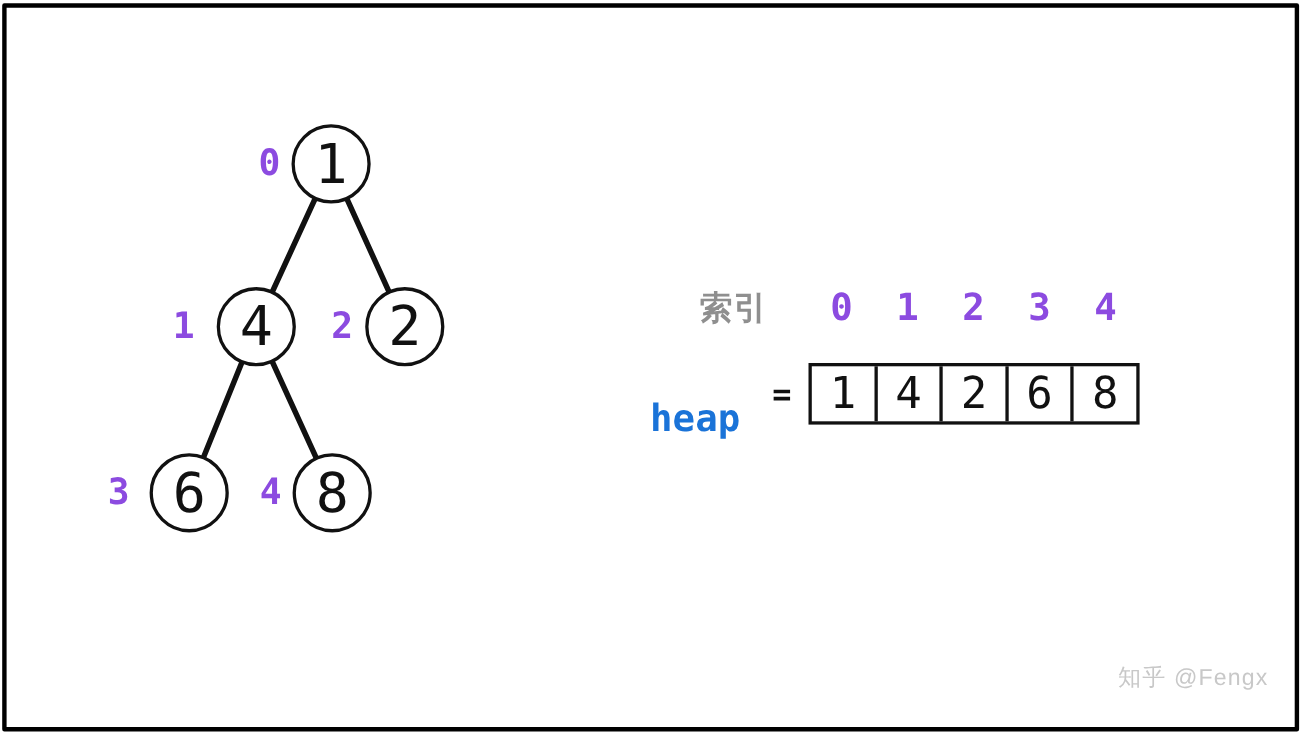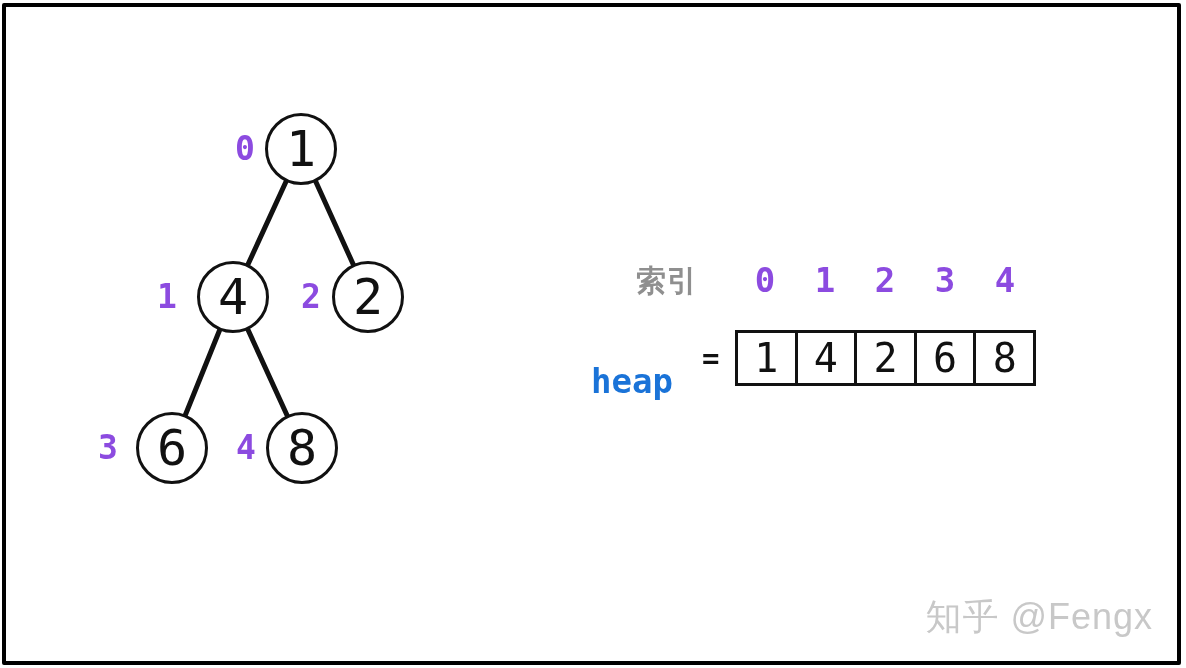--- a/index.html
+++ b/index.html
@@ -120,21 +120,21 @@
     font-size: 40px;
     line-height: 1;
     color: #111111;
   }
   .arr-cell:last-child { border-right: none; }
   
   .watermark {
     position: absolute;
     right: 33px; top: 601px;
     font-family: "Liberation Sans", sans-serif;
-    font-size: 36px;
+    font-size: 21px;
     line-height: 32px;
     color: #c8c8c8;
     letter-spacing: 1px;
   }
 </style>
 </head>
 <body>
 
 <div class="canvas">
 

